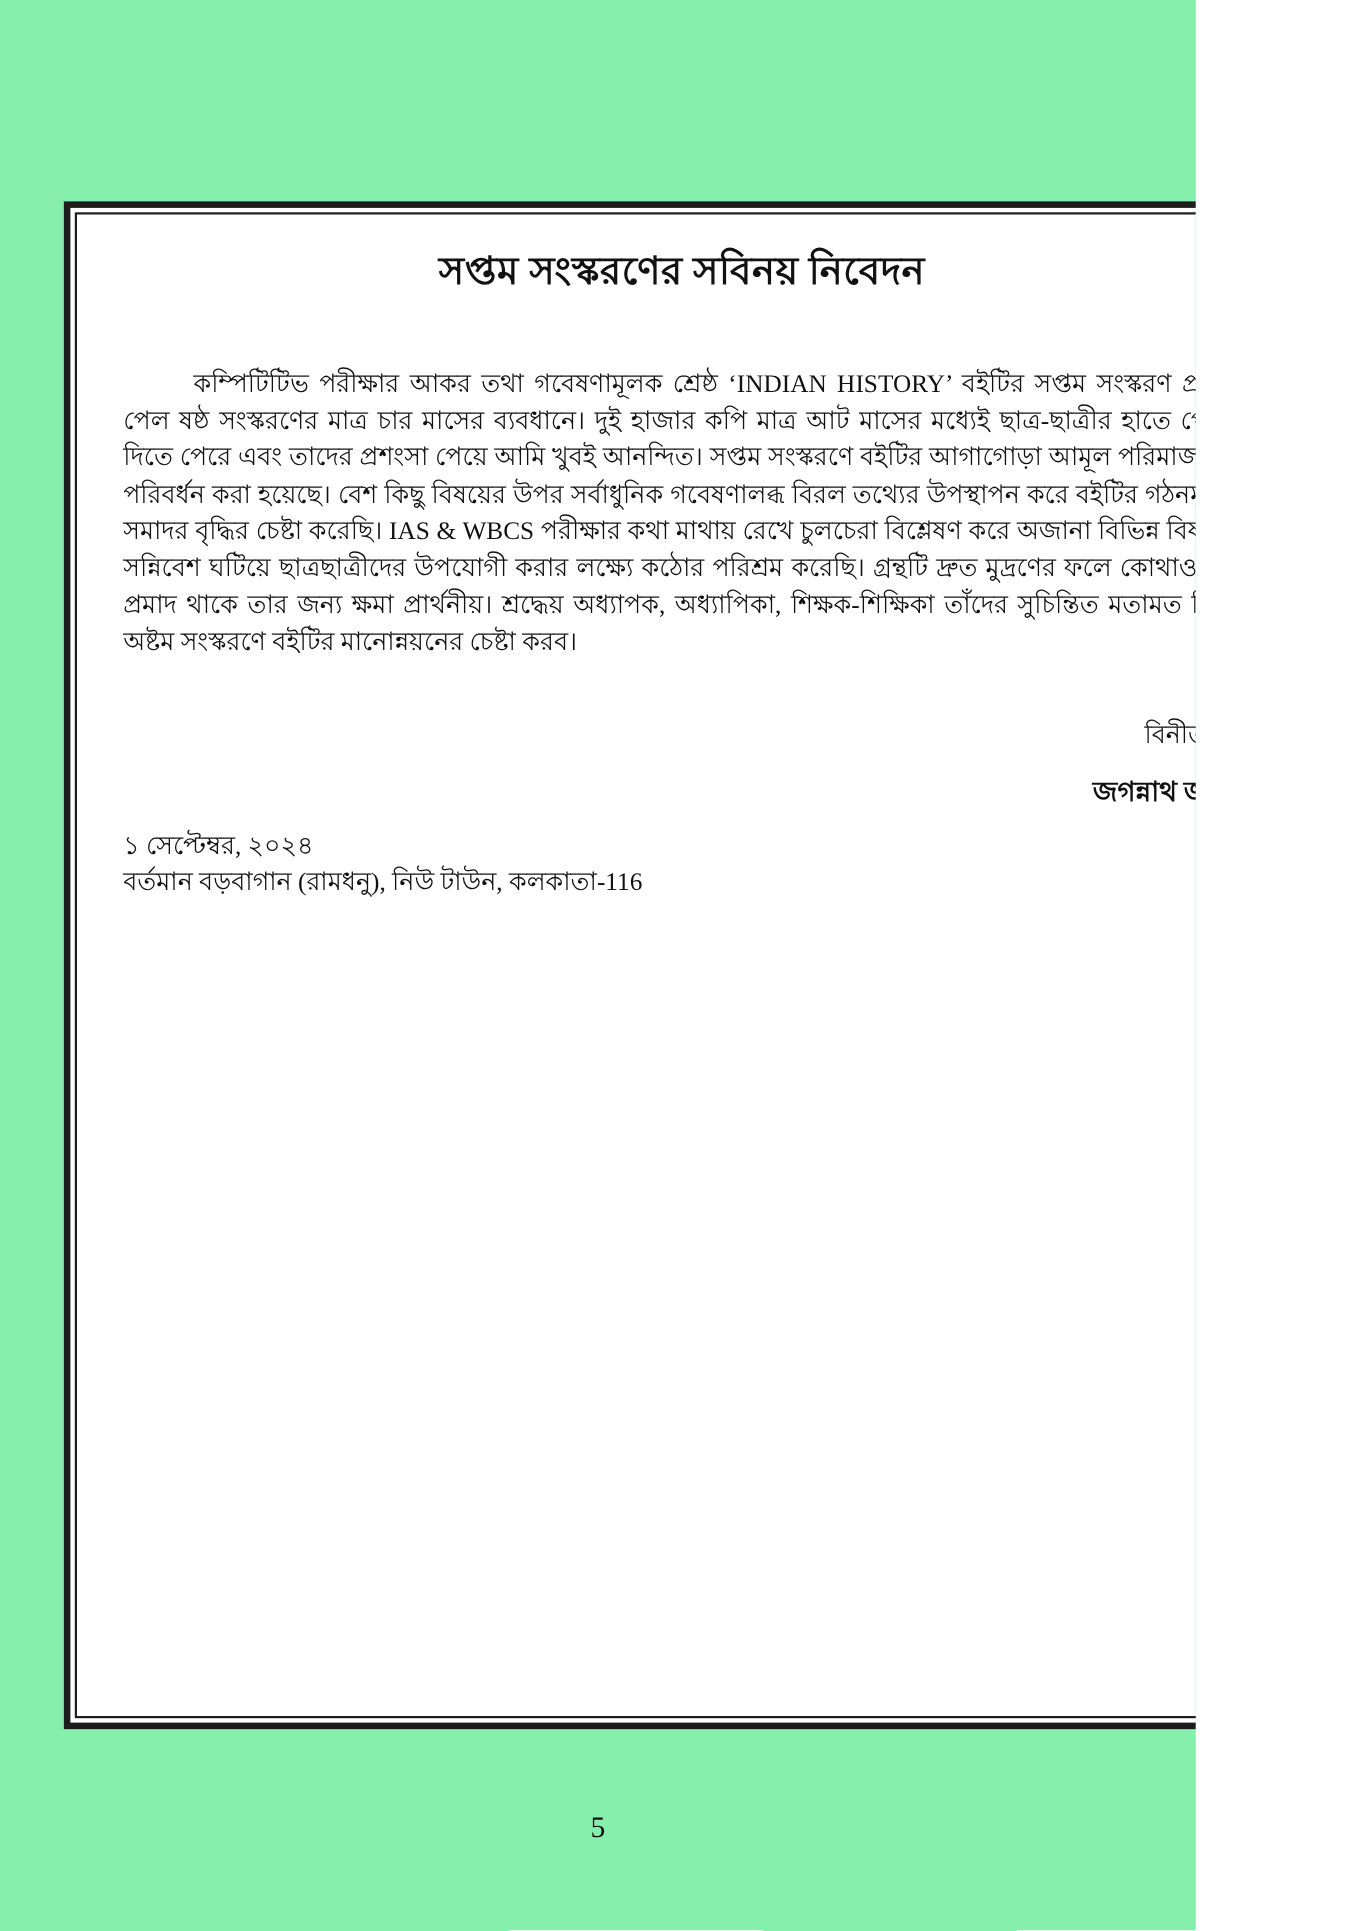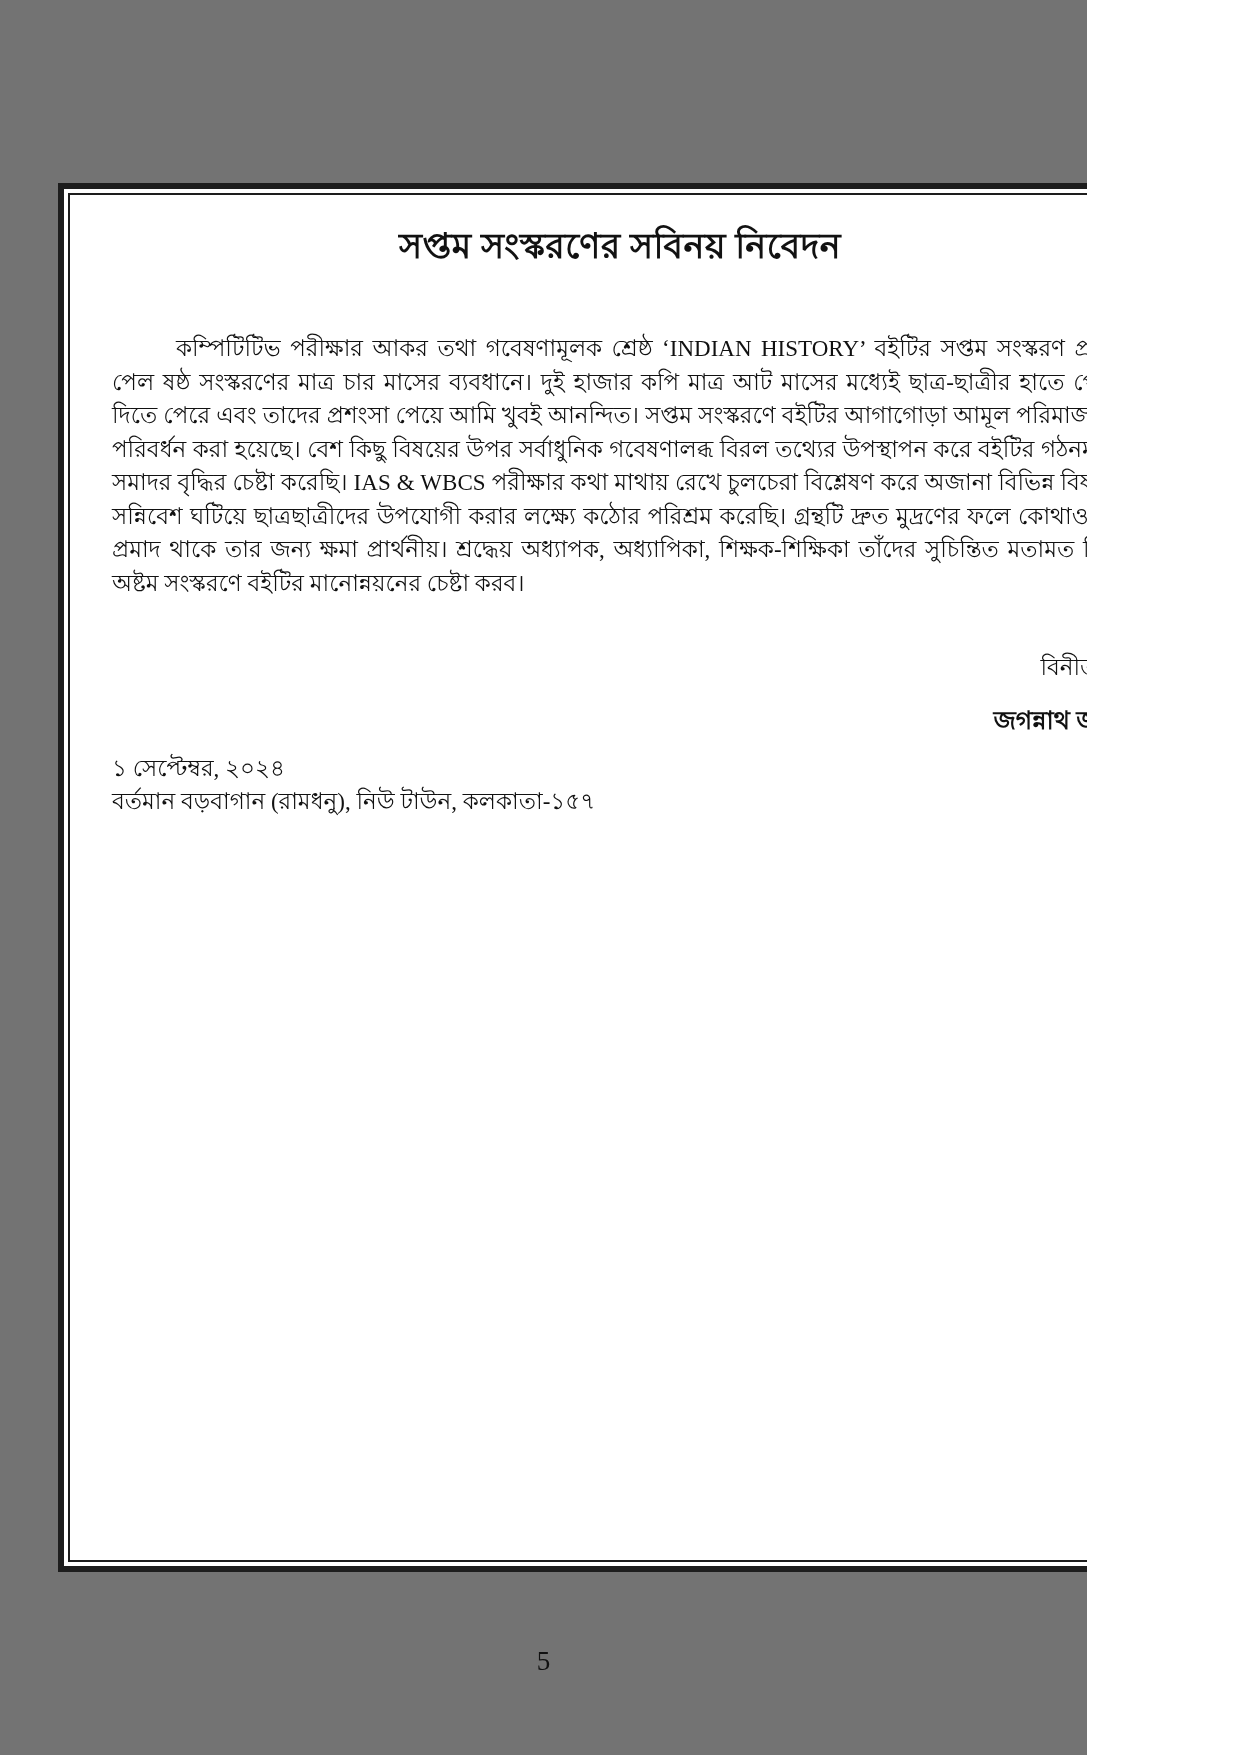--- a/index.html
+++ b/index.html
@@ -4,21 +4,21 @@
 <style>
   html, body {
     margin: 0;
     padding: 0;
     background: #ffffff;
   }
   .page {
     position: relative;
     width: 1087px;
     height: 1755px;
-    background: #737373;
+    background: #86efac;
     color: #111111;
     font-family: "Liberation Serif", "DejaVu Serif", serif;
     overflow: hidden;
   }
   .frame-outer {
     position: absolute;
     left: 58px;
     top: 183px;
     width: 1124px;
     height: 1389px;
@@ -97,21 +97,21 @@
 
       <p class="body-paragraph">কম্পিটিটিভ পরীক্ষার আকর তথা গবেষণামূলক শ্রেষ্ঠ ‘INDIAN HISTORY’ বইটির সপ্তম সংস্করণ প্রকাশ পেল ষষ্ঠ সংস্করণের মাত্র চার মাসের ব্যবধানে। দুই হাজার কপি মাত্র আট মাসের মধ্যেই ছাত্র-ছাত্রীর হাতে পৌঁছে দিতে পেরে এবং তাদের প্রশংসা পেয়ে আমি খুবই আনন্দিত। সপ্তম সংস্করণে বইটির আগাগোড়া আমূল পরিমার্জন ও পরিবর্ধন করা হয়েছে। বেশ কিছু বিষয়ের উপর সর্বাধুনিক গবেষণালব্ধ বিরল তথ্যের উপস্থাপন করে বইটির গঠনমূলক সমাদর বৃদ্ধির চেষ্টা করেছি। IAS &amp; WBCS পরীক্ষার কথা মাথায় রেখে চুলচেরা বিশ্লেষণ করে অজানা বিভিন্ন বিষয়ের সন্নিবেশ ঘটিয়ে ছাত্রছাত্রীদের উপযোগী করার লক্ষ্যে কঠোর পরিশ্রম করেছি। গ্রন্থটি দ্রুত মুদ্রণের ফলে কোথাও যদি প্রমাদ থাকে তার জন্য ক্ষমা প্রার্থনীয়। শ্রদ্ধেয় অধ্যাপক, অধ্যাপিকা, শিক্ষক-শিক্ষিকা তাঁদের সুচিন্তিত মতামত দিলে অষ্টম সংস্করণে বইটির মানোন্নয়নের চেষ্টা করব।</p>
 
       <div class="signature-block">
         <div class="salutation">বিনীত—-</div>
         <div class="author-name">জগন্নাথ জানা</div>
       </div>
 
       <div class="address-block">
         <div>১ সেপ্টেম্বর, ২০২৪</div>
-        <div>বর্তমান বড়বাগান (রামধনু), নিউ টাউন, কলকাতা-১৫৭</div>
+        <div>বর্তমান বড়বাগান (রামধনু), নিউ টাউন, কলকাতা-116</div>
       </div>
 
     </div>
   </div>
 
   <div class="page-number">5</div>
 
 </div>
 
 </body></html>

